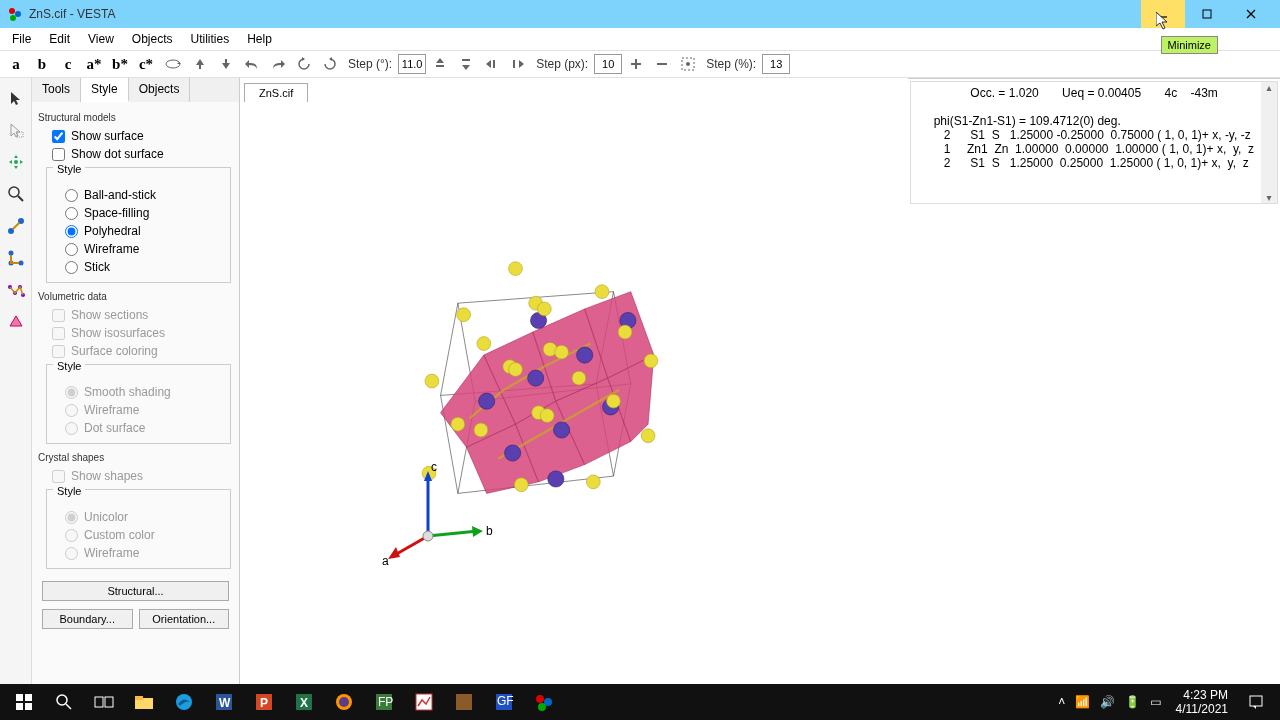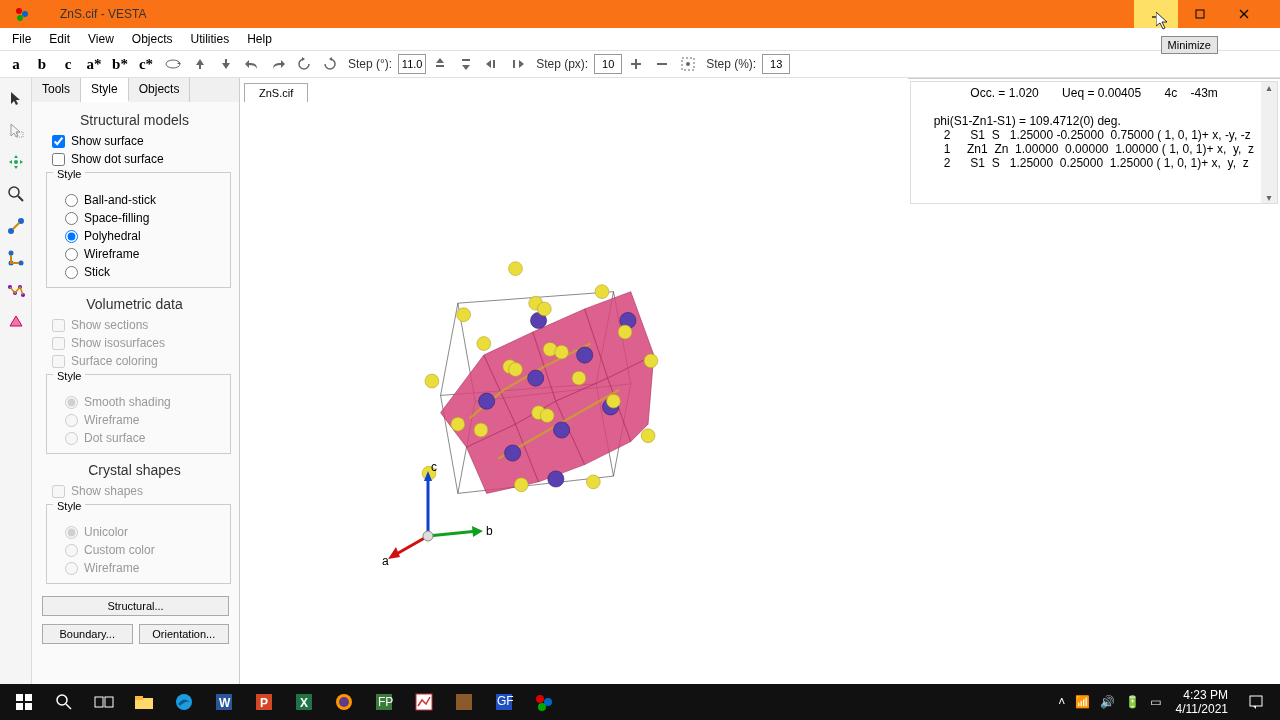--- a/index.html
+++ b/index.html
@@ -1,45 +1,45 @@
 <!DOCTYPE html>
 <html><head>
 <meta charset="utf-8">
 <style>
 * { margin: 0; padding: 0; box-sizing: border-box; font-family: "Segoe UI", Tahoma, sans-serif; font-size: 12px; }
 body { background: #fff; width: 1280px; height: 720px; overflow: hidden; position: relative; }
 
-.titlebar { height: 28px; display: flex; align-items: center; padding: 0 14px; background: #f97316; gap: 24px; }
+.titlebar { height: 28px; display: flex; align-items: center; padding: 0 7px; background: #7dd3fc; }
 .title-icon { width: 16px; height: 16px; margin-right: 6px; }
 .title-text { flex: 1; font-size: 12px; color: #333; }
 .win-controls { display: flex; gap: 0; }
 .win-btn { width: 44px; height: 28px; display: flex; align-items: center; justify-content: center; cursor: pointer; }
 .win-btn.min { background: #ffe066; }
 .win-btn svg { width: 12px; height: 12px; }
-.tooltip { position: absolute; right: 62px; top: 36px; background: #e5e5e5; border: 1px solid #888; padding: 2px 6px; font-size: 11px; z-index: 50; }
+.tooltip { position: absolute; right: 62px; top: 36px; background: #bef264; border: 1px solid #888; padding: 2px 6px; font-size: 11px; z-index: 50; }
 
 .menubar { height: 22px; display: flex; align-items: center; padding: 0 4px; gap: 2px; }
 .menubar span { padding: 2px 8px; cursor: pointer; }
 
 .toolbar { height: 28px; border-top: 1px solid #e0e0e0; border-bottom: 1px solid #e0e0e0; display: flex; align-items: center; padding: 0 4px; gap: 2px; }
 .tool-btn { min-width: 24px; height: 24px; display: flex; align-items: center; justify-content: center; cursor: pointer; padding: 0 4px; font-weight: bold; }
 .tool-label { padding: 0 4px; color: #333; text-align: right; }
 .tool-input { width: 28px; height: 20px; border: 1px solid #999; text-align: center; font-size: 11px; }
 
 .main { display: flex; height: 606px; }
 .left-tools { width: 32px; background: #f5f5f5; border-right: 1px solid #ddd; display: flex; flex-direction: column; padding-top: 4px; }
 .ltool { width: 28px; height: 28px; margin: 2px auto; display: flex; align-items: center; justify-content: center; cursor: pointer; }
 
 .side-panel { width: 208px; border-right: 1px solid #ccc; display: flex; flex-direction: column; background: #fafafa; }
 .tabs { display: flex; height: 24px; background: #f0f0f0; }
 .tab { padding: 4px 10px; cursor: pointer; border-right: 1px solid #ccc; }
 .tab.active { background: #fff; border-bottom: 2px solid #fff; font-weight: 500; }
 
 .panel-body { flex: 1; overflow-y: auto; padding: 6px 8px; position: relative; }
-.sec-title { font-size: 14px; color: #333; margin: 4px 0 4px -2px; text-align: center; }
+.sec-title { font-size: 10px; color: #333; margin: 4px 0 4px -2px; }
 .cb-row, .rb-row { display: flex; align-items: center; gap: 6px; padding: 2px 4px 2px 12px; }
 .cb-row input, .rb-row input { width: 13px; height: 13px; }
 .cb-row.disabled, .rb-row.disabled { color: #999; }
 .fieldset { border: 1px solid #ccc; margin: 4px 0 8px 6px; padding: 4px 6px 6px; }
 .legend { font-size: 11px; position: relative; top: -10px; background: #fafafa; padding: 0 4px; display: inline-block; }
 .btn-row { display: flex; gap: 6px; padding: 4px 2px; }
 .pbtn { flex: 1; border: 1px solid #aaa; background: #f0f0f0; padding: 3px 6px; text-align: center; cursor: pointer; font-size: 11px; }
 
 .viewer-col { flex: 1; display: flex; flex-direction: row; }
 .view-tabs { height: 24px; display: flex; align-items: flex-end; padding-left: 4px; }

